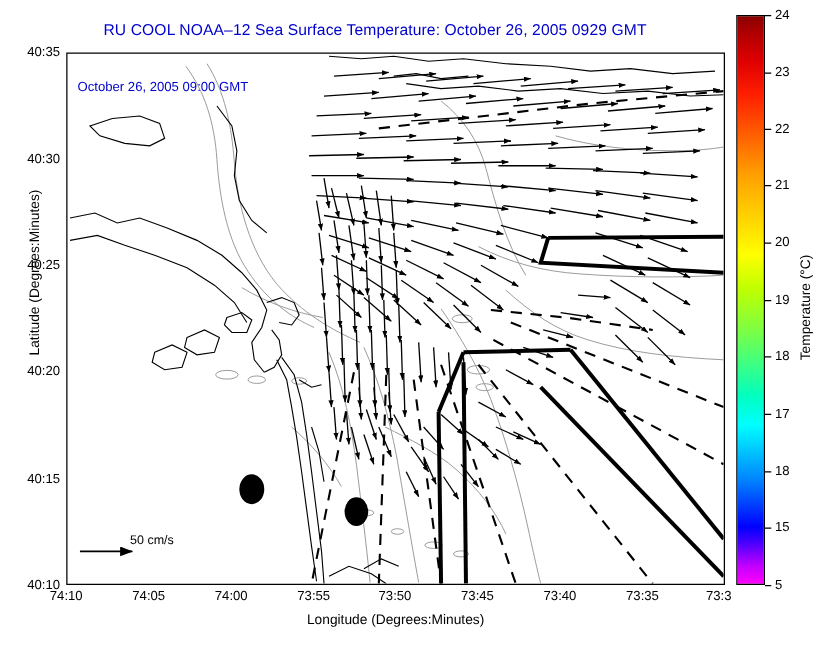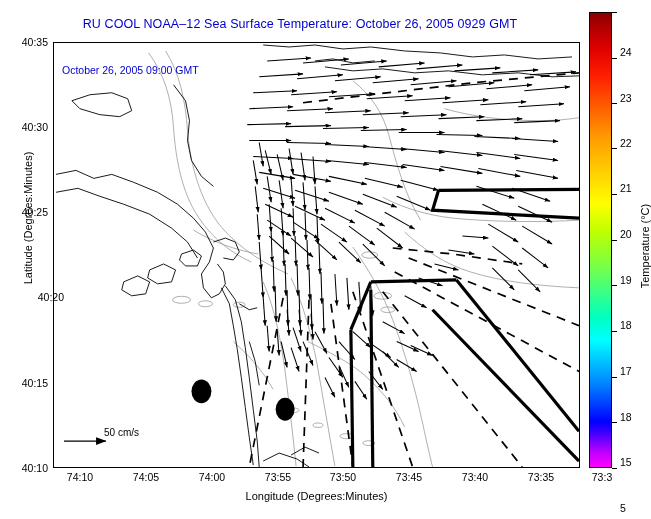--- a/index.html
+++ b/index.html
@@ -28,21 +28,21 @@
   .annot.l2{left:8px;top:20px;}
 
   .scalelab{
     position:absolute;left:8px;top:384px;color:#000;font-size:10px;
     white-space:nowrap;
     padding-left:42px;
   }
 
   
   .xtick{position:absolute;top:471px;font-size:10.5px;color:#000;
-         transform:translateX(-50%);white-space:nowrap;margin-left:27px;}
+         transform:translateX(-50%);white-space:nowrap;}
   .ytick{position:absolute;font-size:10.5px;color:#000;
          transform:translateY(-50%);white-space:nowrap;text-align:right;}
 
   .xlabel{
     position:absolute;left:53px;top:490px;width:527px;text-align:center;
     font-size:11px;color:#000;
   }
   .ylabel{
     position:absolute;left:-92px;top:212px;width:240px;text-align:center;
     font-size:11px;color:#000;transform:rotate(-90deg);
@@ -70,21 +70,21 @@
       #ffd000 65%,
       #ffa000 72%,
       #ff6000 79%,
       #ff2000 86%,
       #e00000 92%,
       #b00000 97%,
       #8b0000 100%);
   }
   .cbtick{position:absolute;left:612px;width:5px;height:1px;background:#000;}
   .cblab{position:absolute;left:620px;font-size:10.5px;color:#000;
-         transform:translateY(-50%);white-space:nowrap;margin-top:40px;}
+         transform:translateY(-50%);white-space:nowrap;}
   .cblabel{
     position:absolute;left:545px;top:240px;width:200px;text-align:center;
     font-size:11px;color:#000;transform:rotate(-90deg);
     transform-origin:center center;white-space:nowrap;
   }
 </style>
 </head>
 <body>
 
 <div class="title">RU COOL  NOAA–12  Sea Surface Temperature:  October 26, 2005 0929 GMT</div>
@@ -368,21 +368,21 @@
 <div class="xtick" style="left:382px">73:45</div>
 <div class="xtick" style="left:448px">73:40</div>
 <div class="xtick" style="left:514px">73:35</div>
 <div class="xtick" style="left:575px">73:3</div>
 
 <div class="xlabel">Longitude (Degrees:Minutes)</div>
 
 <div class="ytick" style="left:8px;top:42px;width:40px;">40:35</div>
 <div class="ytick" style="left:8px;top:127px;width:40px;">40:30</div>
 <div class="ytick" style="left:8px;top:212px;width:40px;">40:25</div>
-<div class="ytick" style="left:24px;top:297px;width:40px;">40:20</div>
+<div class="ytick" style="left:8px;top:297px;width:40px;">40:20</div>
 <div class="ytick" style="left:8px;top:383px;width:40px;">40:15</div>
 <div class="ytick" style="left:8px;top:468px;width:40px;">40:10</div>
 
 <div class="ylabel">Latitude (Degrees:Minutes)</div>
 
 <div id="cbar"></div>
 
 <div class="cbtick" style="top:12px"></div>
 <div class="cbtick" style="top:58px"></div>
 <div class="cbtick" style="top:103px"></div>

